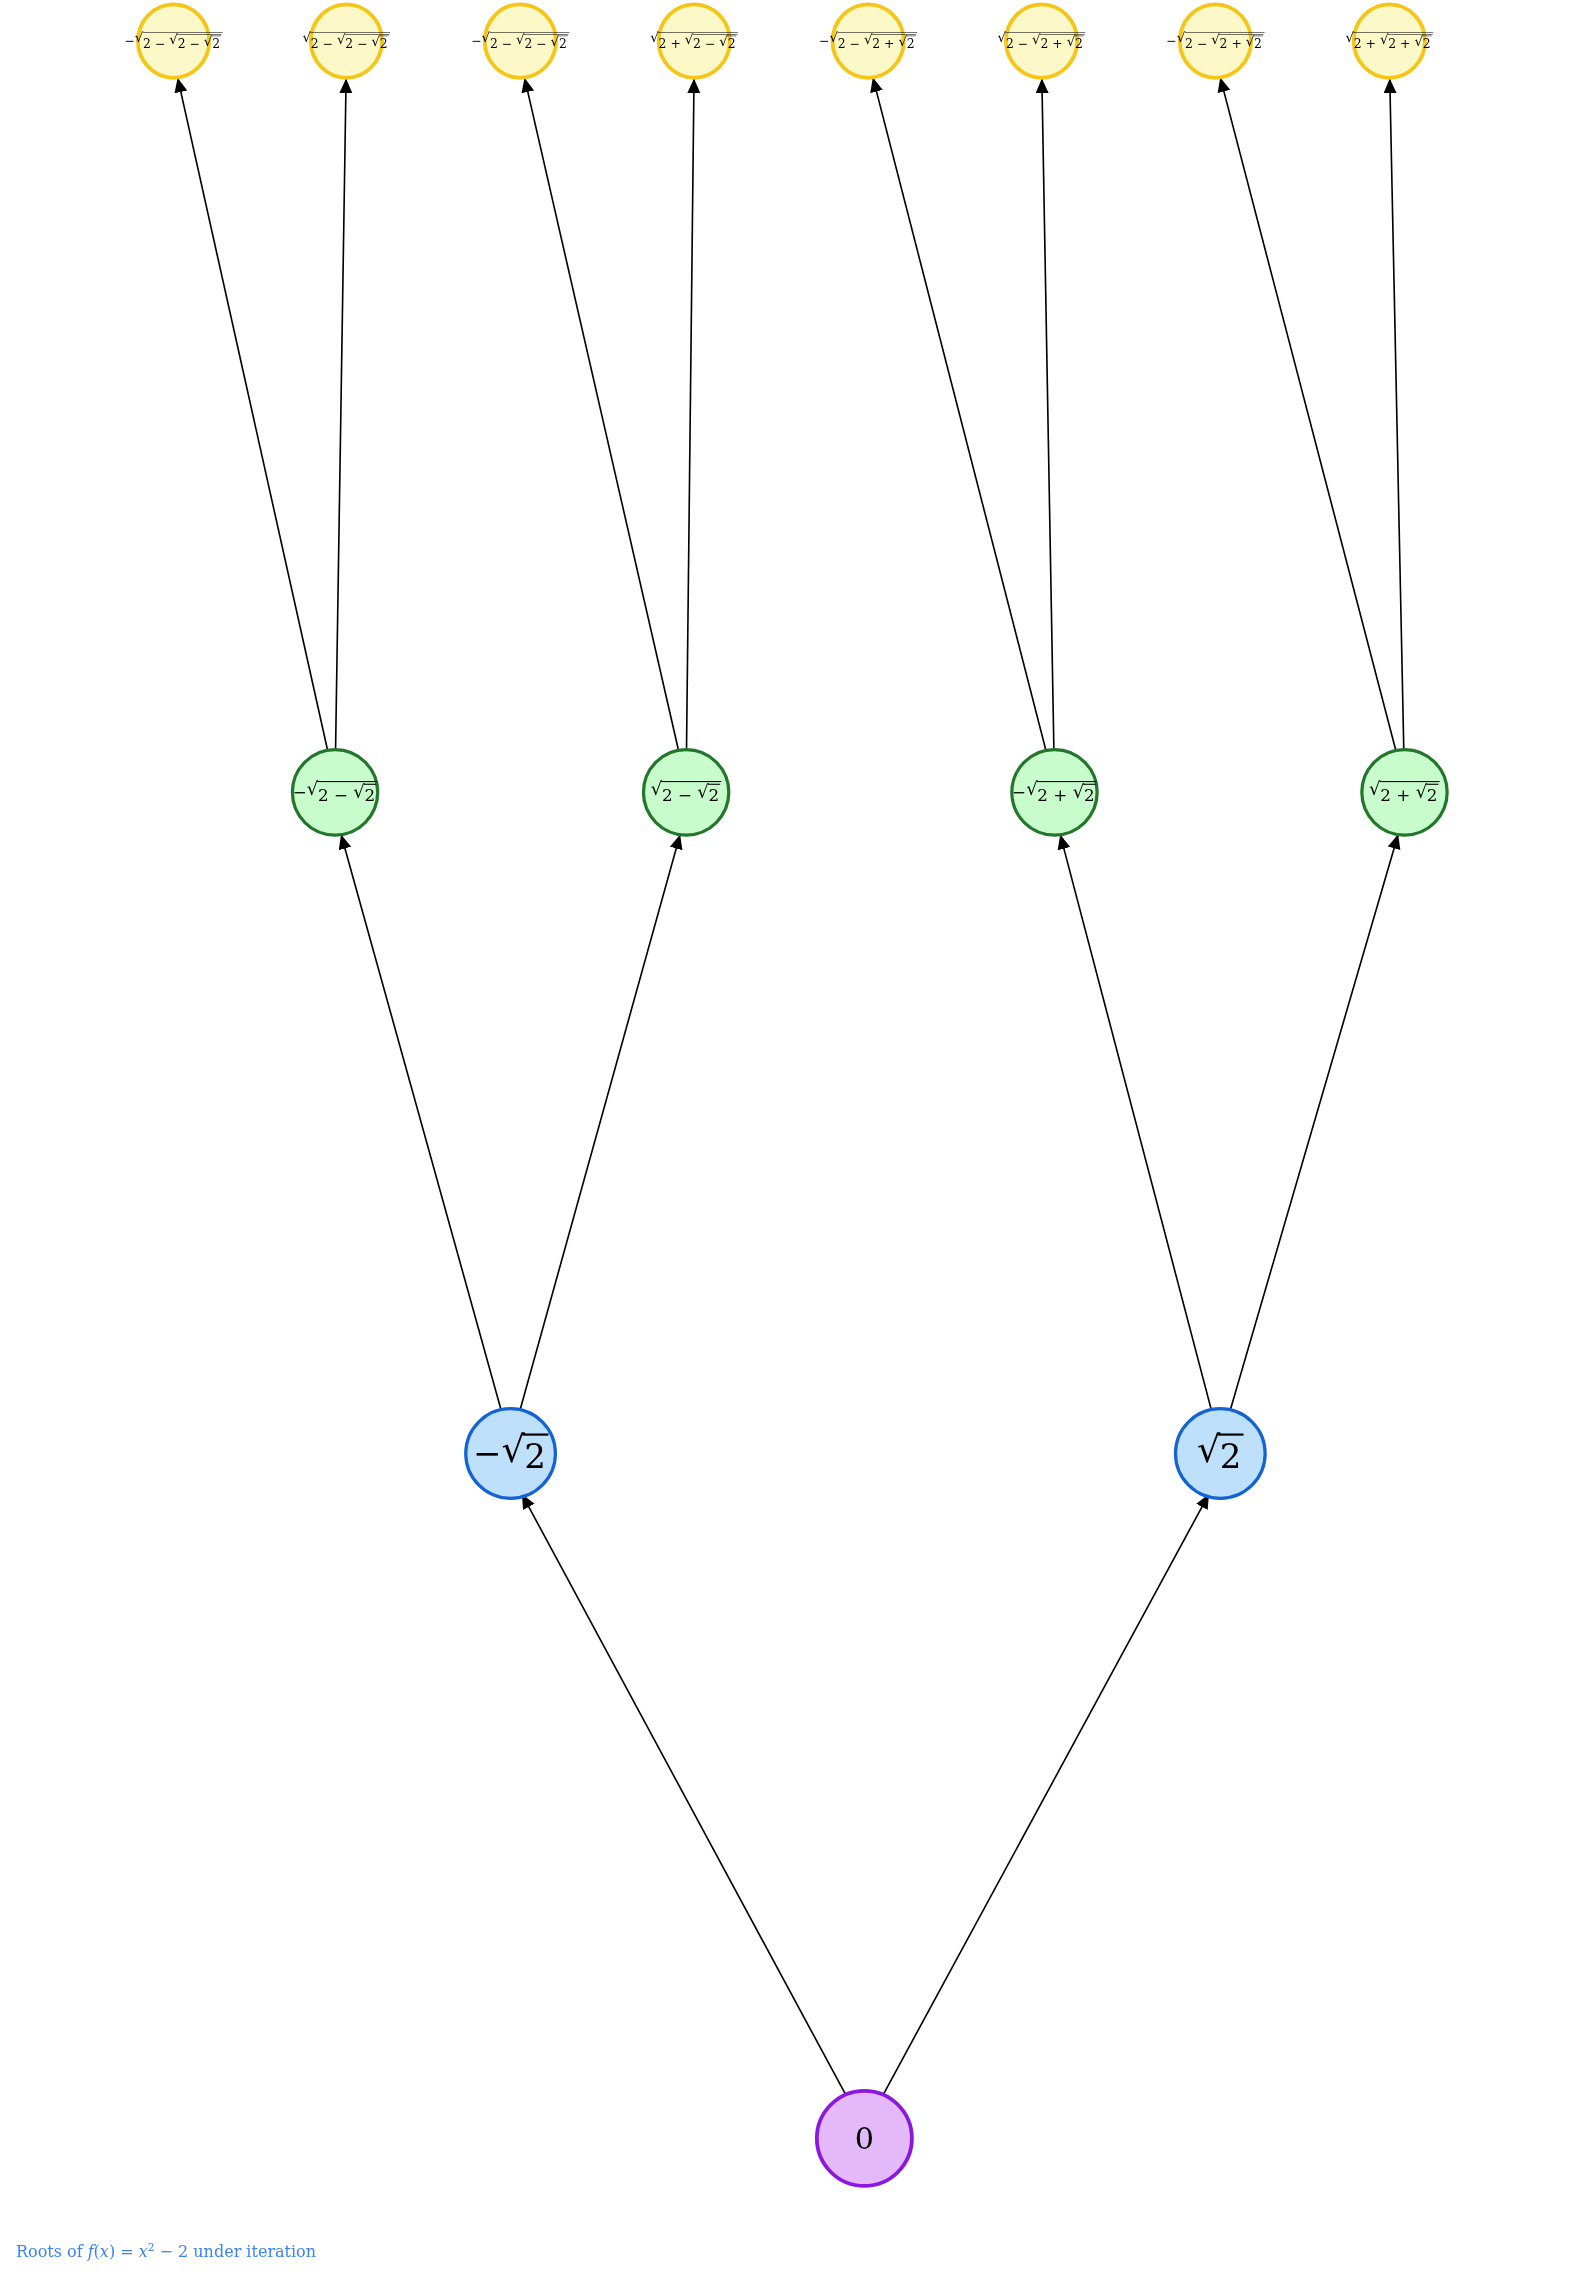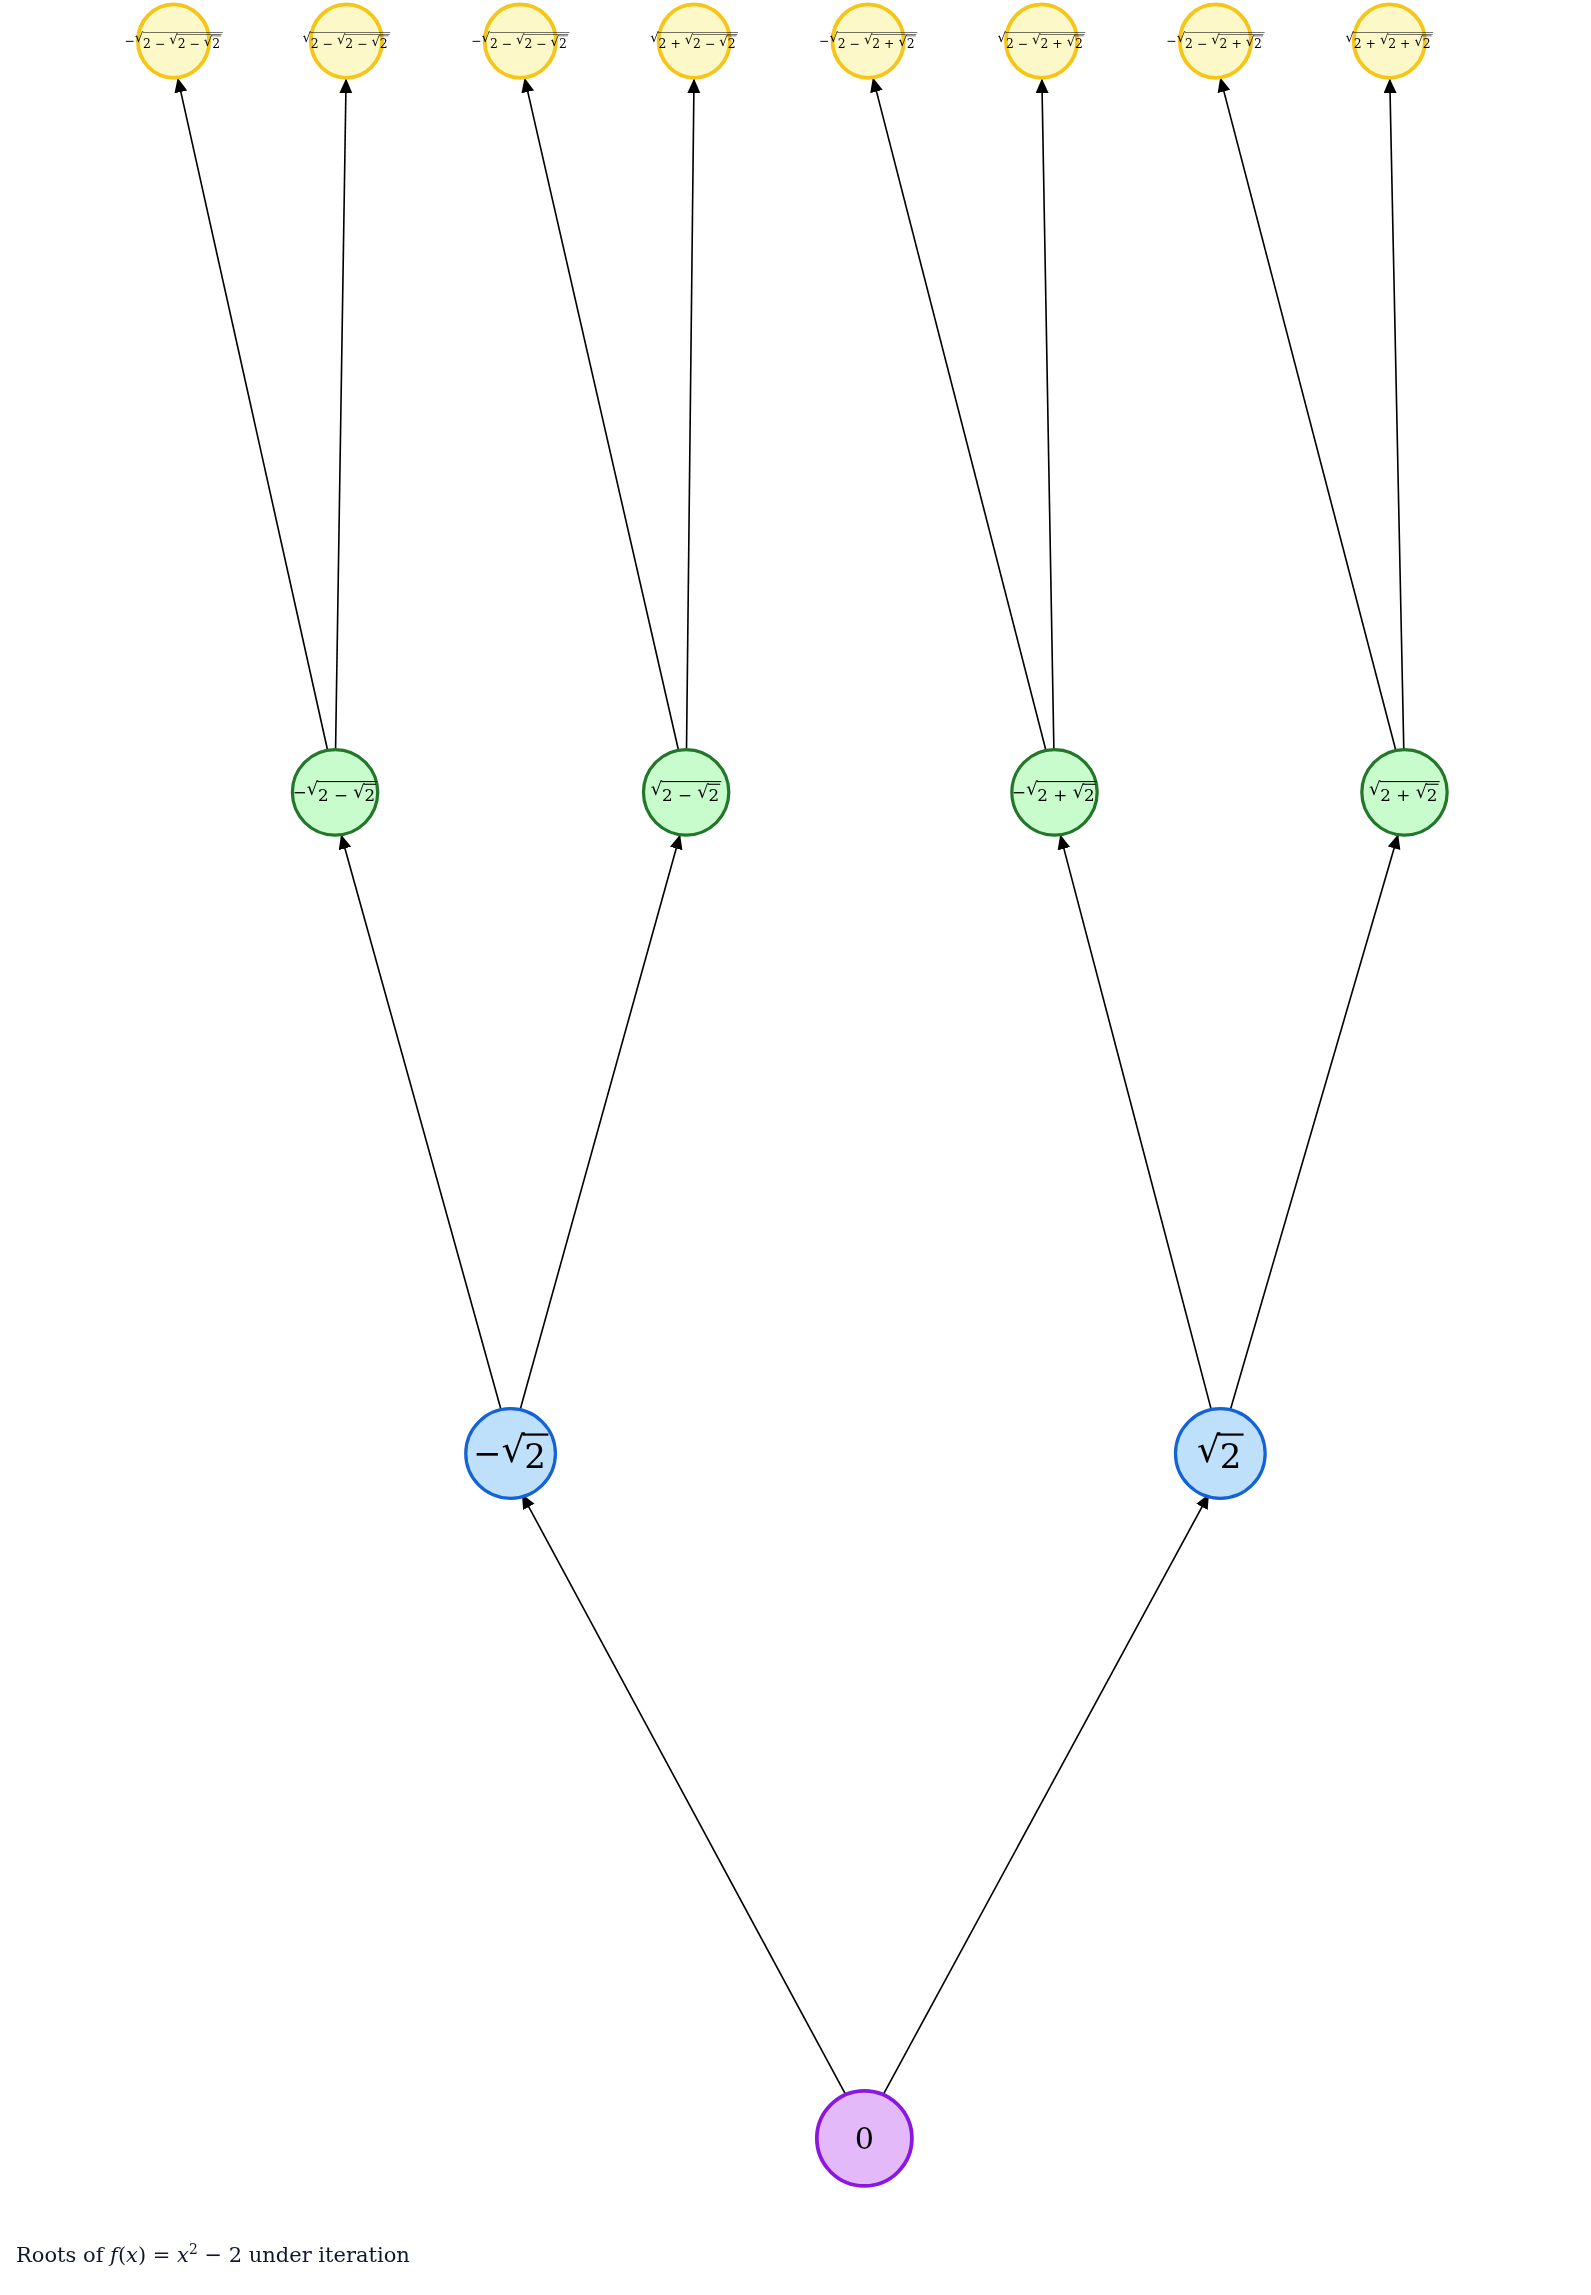--- a/index.html
+++ b/index.html
@@ -27,22 +27,22 @@
     color: #000000;
     font-family: "DejaVu Serif", "Liberation Serif", serif;
     line-height: 1.0;
     white-space: nowrap;
   }
   .caption {
     position: absolute;
     left: 16px;
     top: 2241px;
     font-family: "DejaVu Serif", "Liberation Serif", serif;
-    font-size: 21px;
-    color: #0f172a;
+    font-size: 16px;
+    color: #3b82f6;
     white-space: nowrap;
   }
   .caption i { font-style: italic; }
   .caption sup { font-size: 0.66em; vertical-align: super; }
   .sqrt { display: inline-block; position: relative; padding-left: 0.62em; }
   .sqrt::before {
     content: "\221A";
     position: absolute;
     left: 0;
     top: -0.06em;

